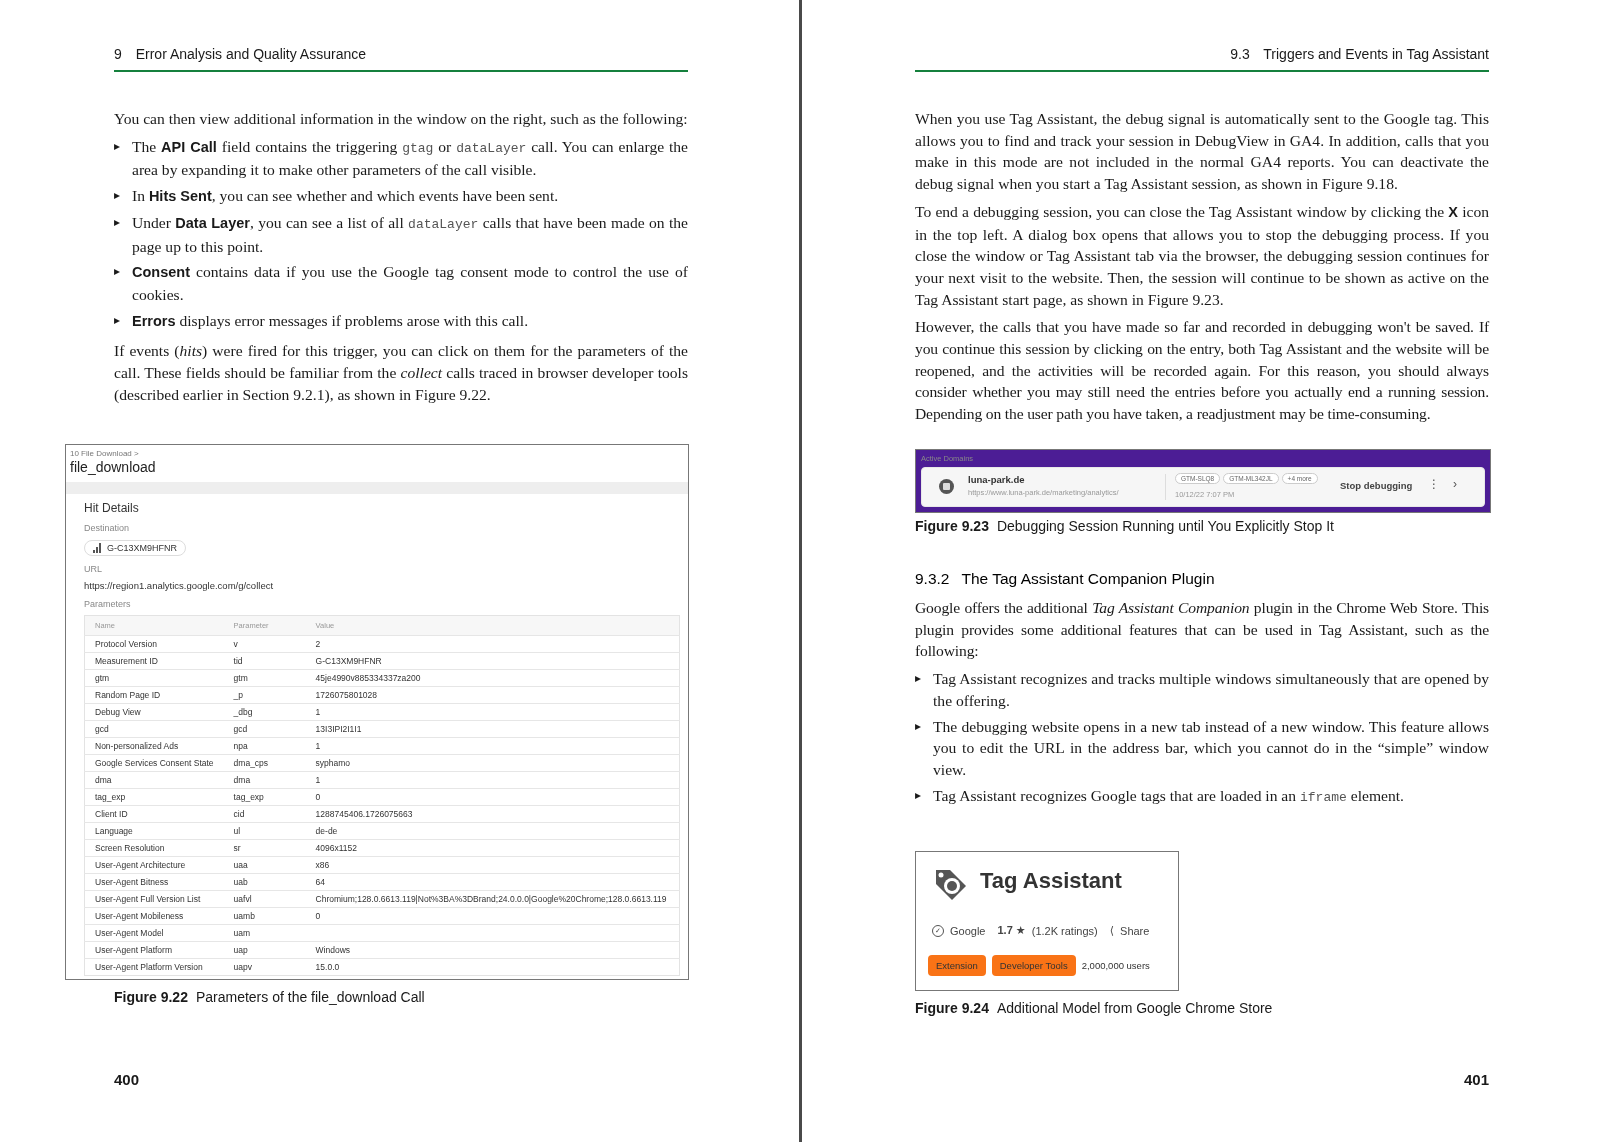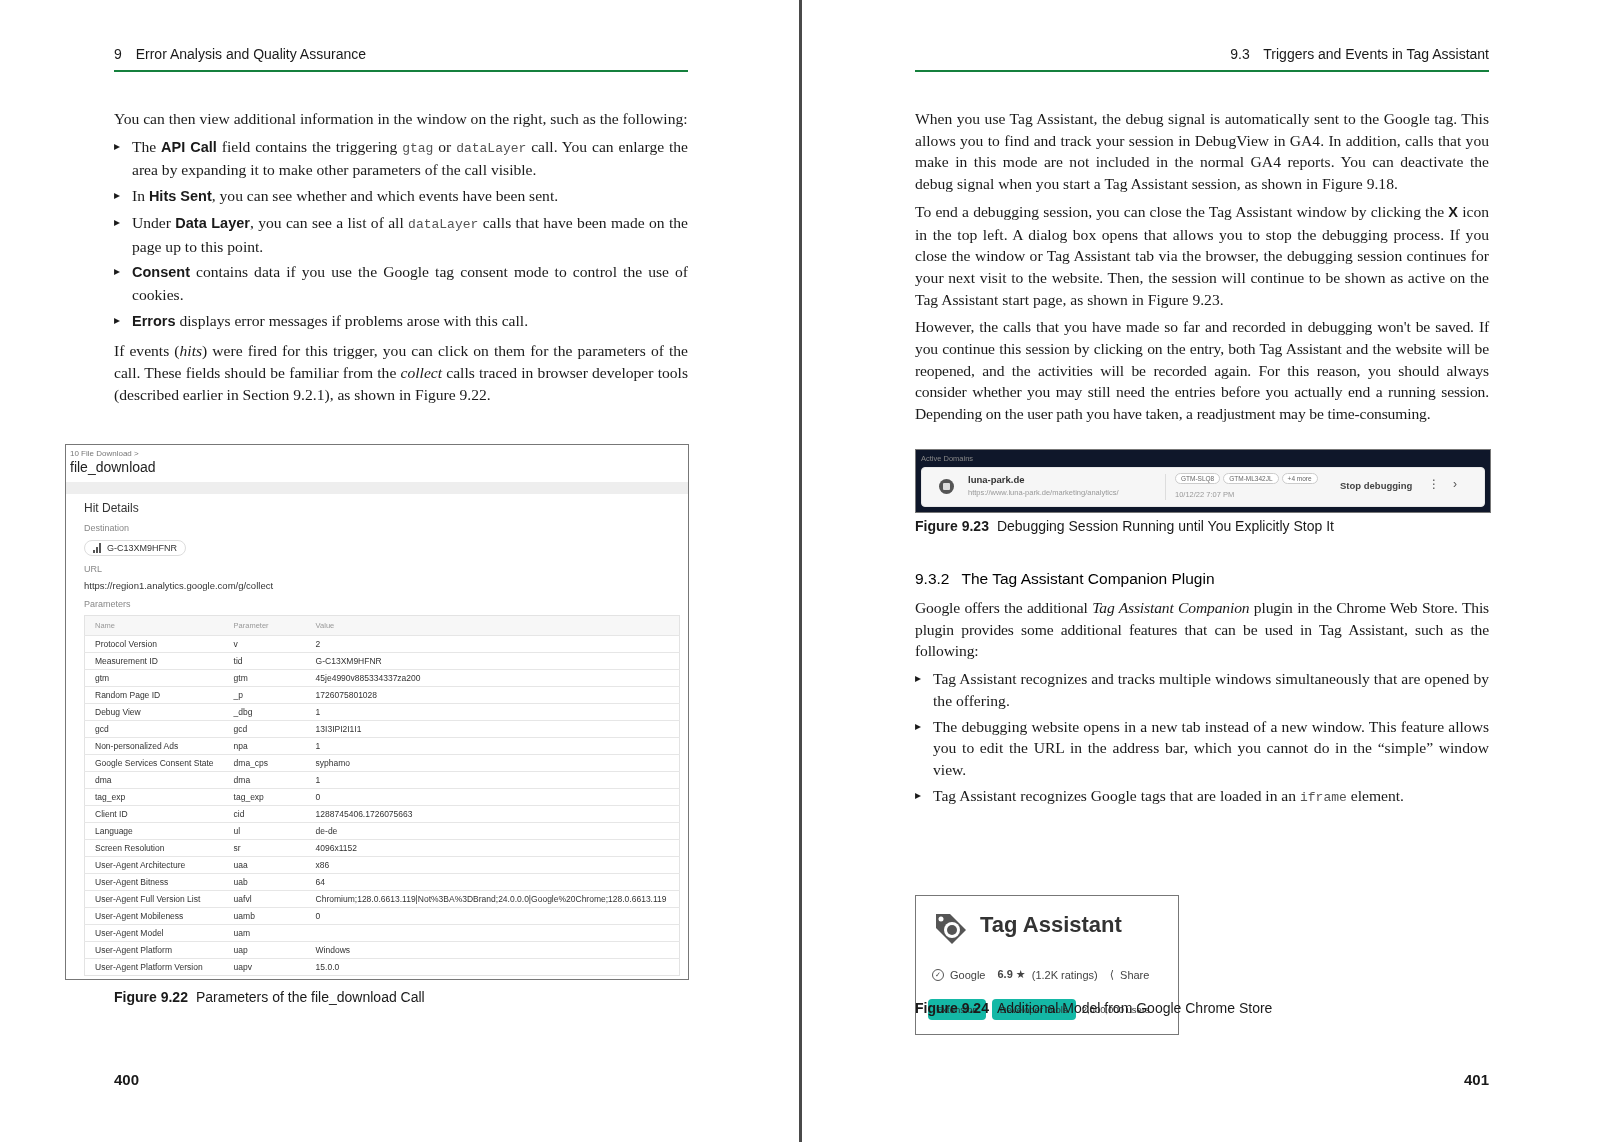--- a/index.html
+++ b/index.html
@@ -44,45 +44,45 @@
   .url { font-size: 9.5px; color: #333; margin-bottom: 8px; }
   table.params { width: 100%; border-collapse: collapse; font-size: 8.5px; color: #333;
                  border: 1px solid #e3e3e3; border-radius: 4px; }
   table.params th { text-align: left; font-weight: normal; color: #999; font-size: 7.5px; padding: 5px 10px; background: #f7f7f7; }
   table.params td { padding: 2px 10px; height: 12px; border-top: 1px solid #e6e6e6; white-space: nowrap; }
   table.params td:nth-child(1) { width: 118px; }
   table.params td:nth-child(2) { width: 62px; }
 
   
   .fig23 { position: absolute; left: 0; top: 449px; width: 574px; height: 62px; border: 1.5px solid #777;
-           font-family: "Liberation Sans", "DejaVu Sans", sans-serif; background: #0f172a; }
+           font-family: "Liberation Sans", "DejaVu Sans", sans-serif; background: #4c1d95; }
   .fig23 .ad { position: absolute; left: 5px; top: 4px; font-size: 7.5px; color: #888; }
   .fig23 .row { position: absolute; left: 5px; right: 5px; top: 17px; height: 38px; background: #f6f6f6;
                 border: 1px solid #e8e8e8; border-radius: 4px; }
   .fig23 .dicon { position: absolute; left: 17px; top: 11px; width: 15px; height: 15px; border-radius: 50%; background: #555; }
   .fig23 .dicon::after { content: ""; position: absolute; left: 4px; top: 4px; width: 7px; height: 7px; background: #ddd; border-radius: 1px; }
   .fig23 .dom { position: absolute; left: 46px; top: 6px; font-size: 9.5px; font-weight: bold; color: #333; }
   .fig23 .durl { position: absolute; left: 46px; top: 20px; font-size: 7.5px; color: #999; }
   .fig23 .sep { position: absolute; left: 243px; top: 6px; width: 1px; height: 26px; background: #ddd; }
   .fig23 .tags { position: absolute; left: 253px; top: 5px; display: flex; gap: 3px; }
   .fig23 .tag { border: 1px solid #ccc; border-radius: 8px; padding: 1px 5px; font-size: 6.5px; color: #666; background: #fff; }
   .fig23 .ts { position: absolute; left: 253px; top: 22px; font-size: 7.5px; color: #999; }
   .fig23 .stop { position: absolute; left: 418px; top: 12px; font-size: 9.5px; font-weight: bold; color: #444; }
   .fig23 .kebab { position: absolute; left: 506px; top: 9px; font-size: 12px; color: #555; }
   .fig23 .chev { position: absolute; left: 531px; top: 9px; font-size: 12px; color: #555; }
 
   
   .fig24 { position: absolute; left: 0; top: 851px; width: 262px; height: 138px; border: 1.5px solid #777;
-           font-family: "Liberation Sans", "DejaVu Sans", sans-serif; background: #fff; margin-top: 44px; }
+           font-family: "Liberation Sans", "DejaVu Sans", sans-serif; background: #fff; }
   .fig24 .logo { position: absolute; left: 16px; top: 14px; }
   .fig24 .title { position: absolute; left: 64px; top: 16px; font-size: 22px; font-weight: bold; color: #333; }
   .fig24 .meta { position: absolute; left: 16px; top: 72px; font-size: 11px; color: #444; display: flex; align-items: center; gap: 6px; }
   .fig24 .meta .rating { font-weight: bold; }
   .fig24 .pills { position: absolute; left: 12px; top: 103px; display: flex; align-items: center; gap: 6px; font-size: 9.5px; color: #333; }
-  .fig24 .pill { background: #14b8a6; border-radius: 4px; padding: 5px 8px; }
+  .fig24 .pill { background: #f97316; border-radius: 4px; padding: 5px 8px; }
 </style>
 </head>
 <body>
 
 <div class="divider"></div>
 
 <div class="page left">
   <div class="running-head">
     <span class="num">9</span>
     <span>Error Analysis and Quality Assurance</span>
@@ -290,21 +290,21 @@
     <svg class="logo" width="38" height="36" viewBox="0 0 38 36">
       <path d="M4 4 L18 4 L34 20 L20 34 L4 18 Z" fill="#555"></path>
       <circle cx="20" cy="20" r="8" fill="#fff"></circle>
       <circle cx="20" cy="20" r="5" fill="#555"></circle>
       <circle cx="9" cy="9" r="2.5" fill="#fff"></circle>
     </svg>
     <div class="title">Tag Assistant</div>
     <div class="meta">
       <span style="display:inline-block;width:10px;height:10px;border:1.3px solid #555;border-radius:50%;font-size:7px;line-height:10px;text-align:center;">✓</span>
       <span>Google</span>
-      <span style="margin-left:6px;"><span class="rating">6.9</span> <span>★</span></span>
+      <span style="margin-left:6px;"><span class="rating">1.7</span> <span>★</span></span>
       <span>(1.2K ratings)</span>
       <span style="margin-left:6px;">⟨</span>
       <span>Share</span>
     </div>
     <div class="pills">
       <span class="pill">Extension</span>
       <span class="pill">Developer Tools</span>
       <span>2,000,000 users</span>
     </div>
   </div>

